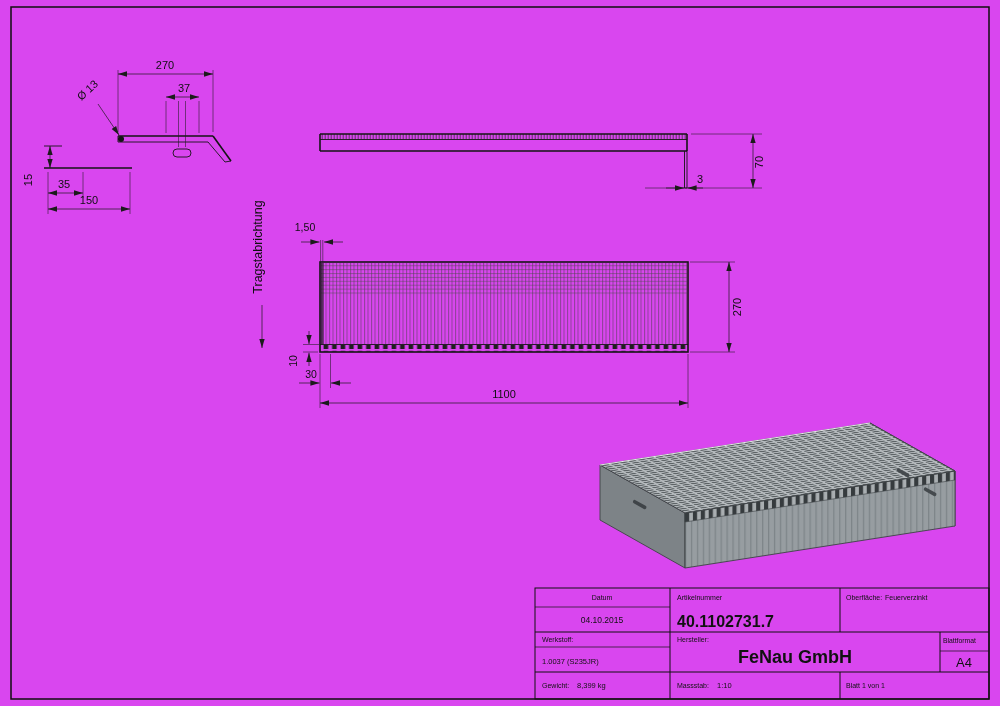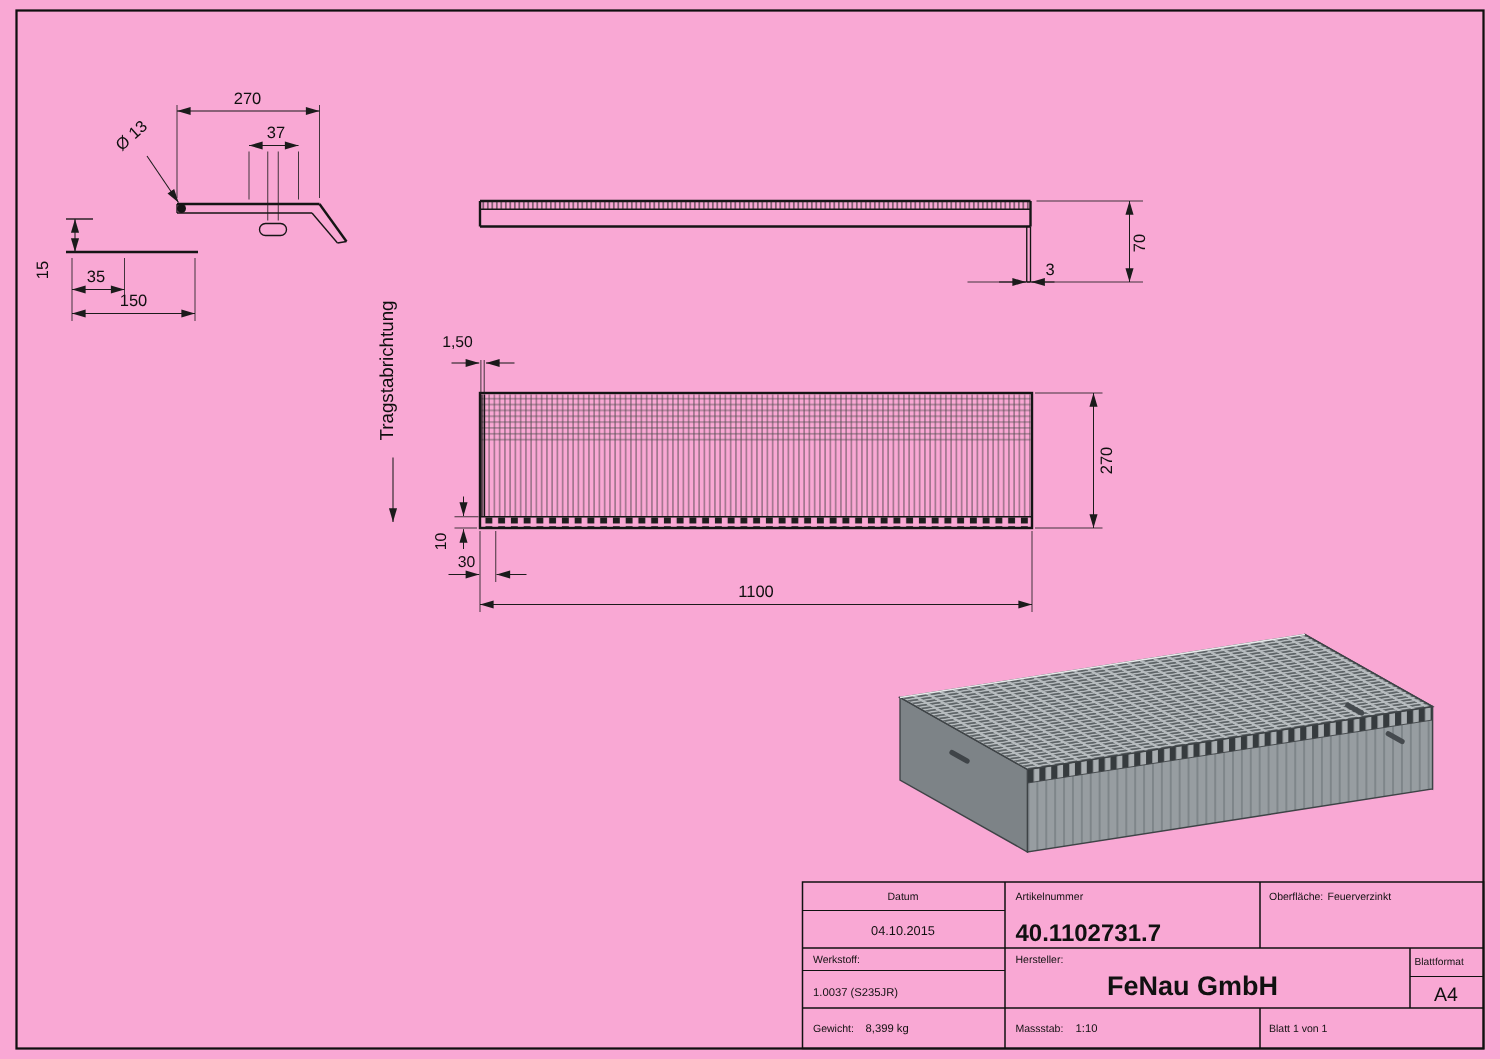--- a/index.html
+++ b/index.html
@@ -1,16 +1,16 @@
 <!DOCTYPE html>
 <html><head>
 <meta charset="utf-8">
 <style>
   html,body{margin:0;padding:0;background:#ffffff;}
-  .canvas{position:relative;width:1000px;height:706px;background:#f9a8d4;overflow:hidden;}
+  .canvas{position:relative;width:1000px;height:706px;background:#d946ef;overflow:hidden;}
   svg{display:block;}
   .ext{stroke:#1b1b1b;stroke-width:0.55;fill:none;}
   .dim{stroke:#1b1b1b;stroke-width:0.7;fill:none;}
   .part{stroke:#151515;stroke-width:1.6;fill:none;}
   .part-thin{stroke:#151515;stroke-width:0.9;fill:none;}
   .tb-line{stroke:#111;stroke-width:1;fill:none;}
   .tb-line-thin{stroke:#111;stroke-width:0.7;fill:none;}
   .frame{stroke:#0f0f0f;stroke-width:1.5;fill:none;}
   .dimtext{font:11px "Liberation Sans",sans-serif;fill:#0f0f0f;}
   .dimtext-s{font:10.5px "Liberation Sans",sans-serif;fill:#0f0f0f;}

